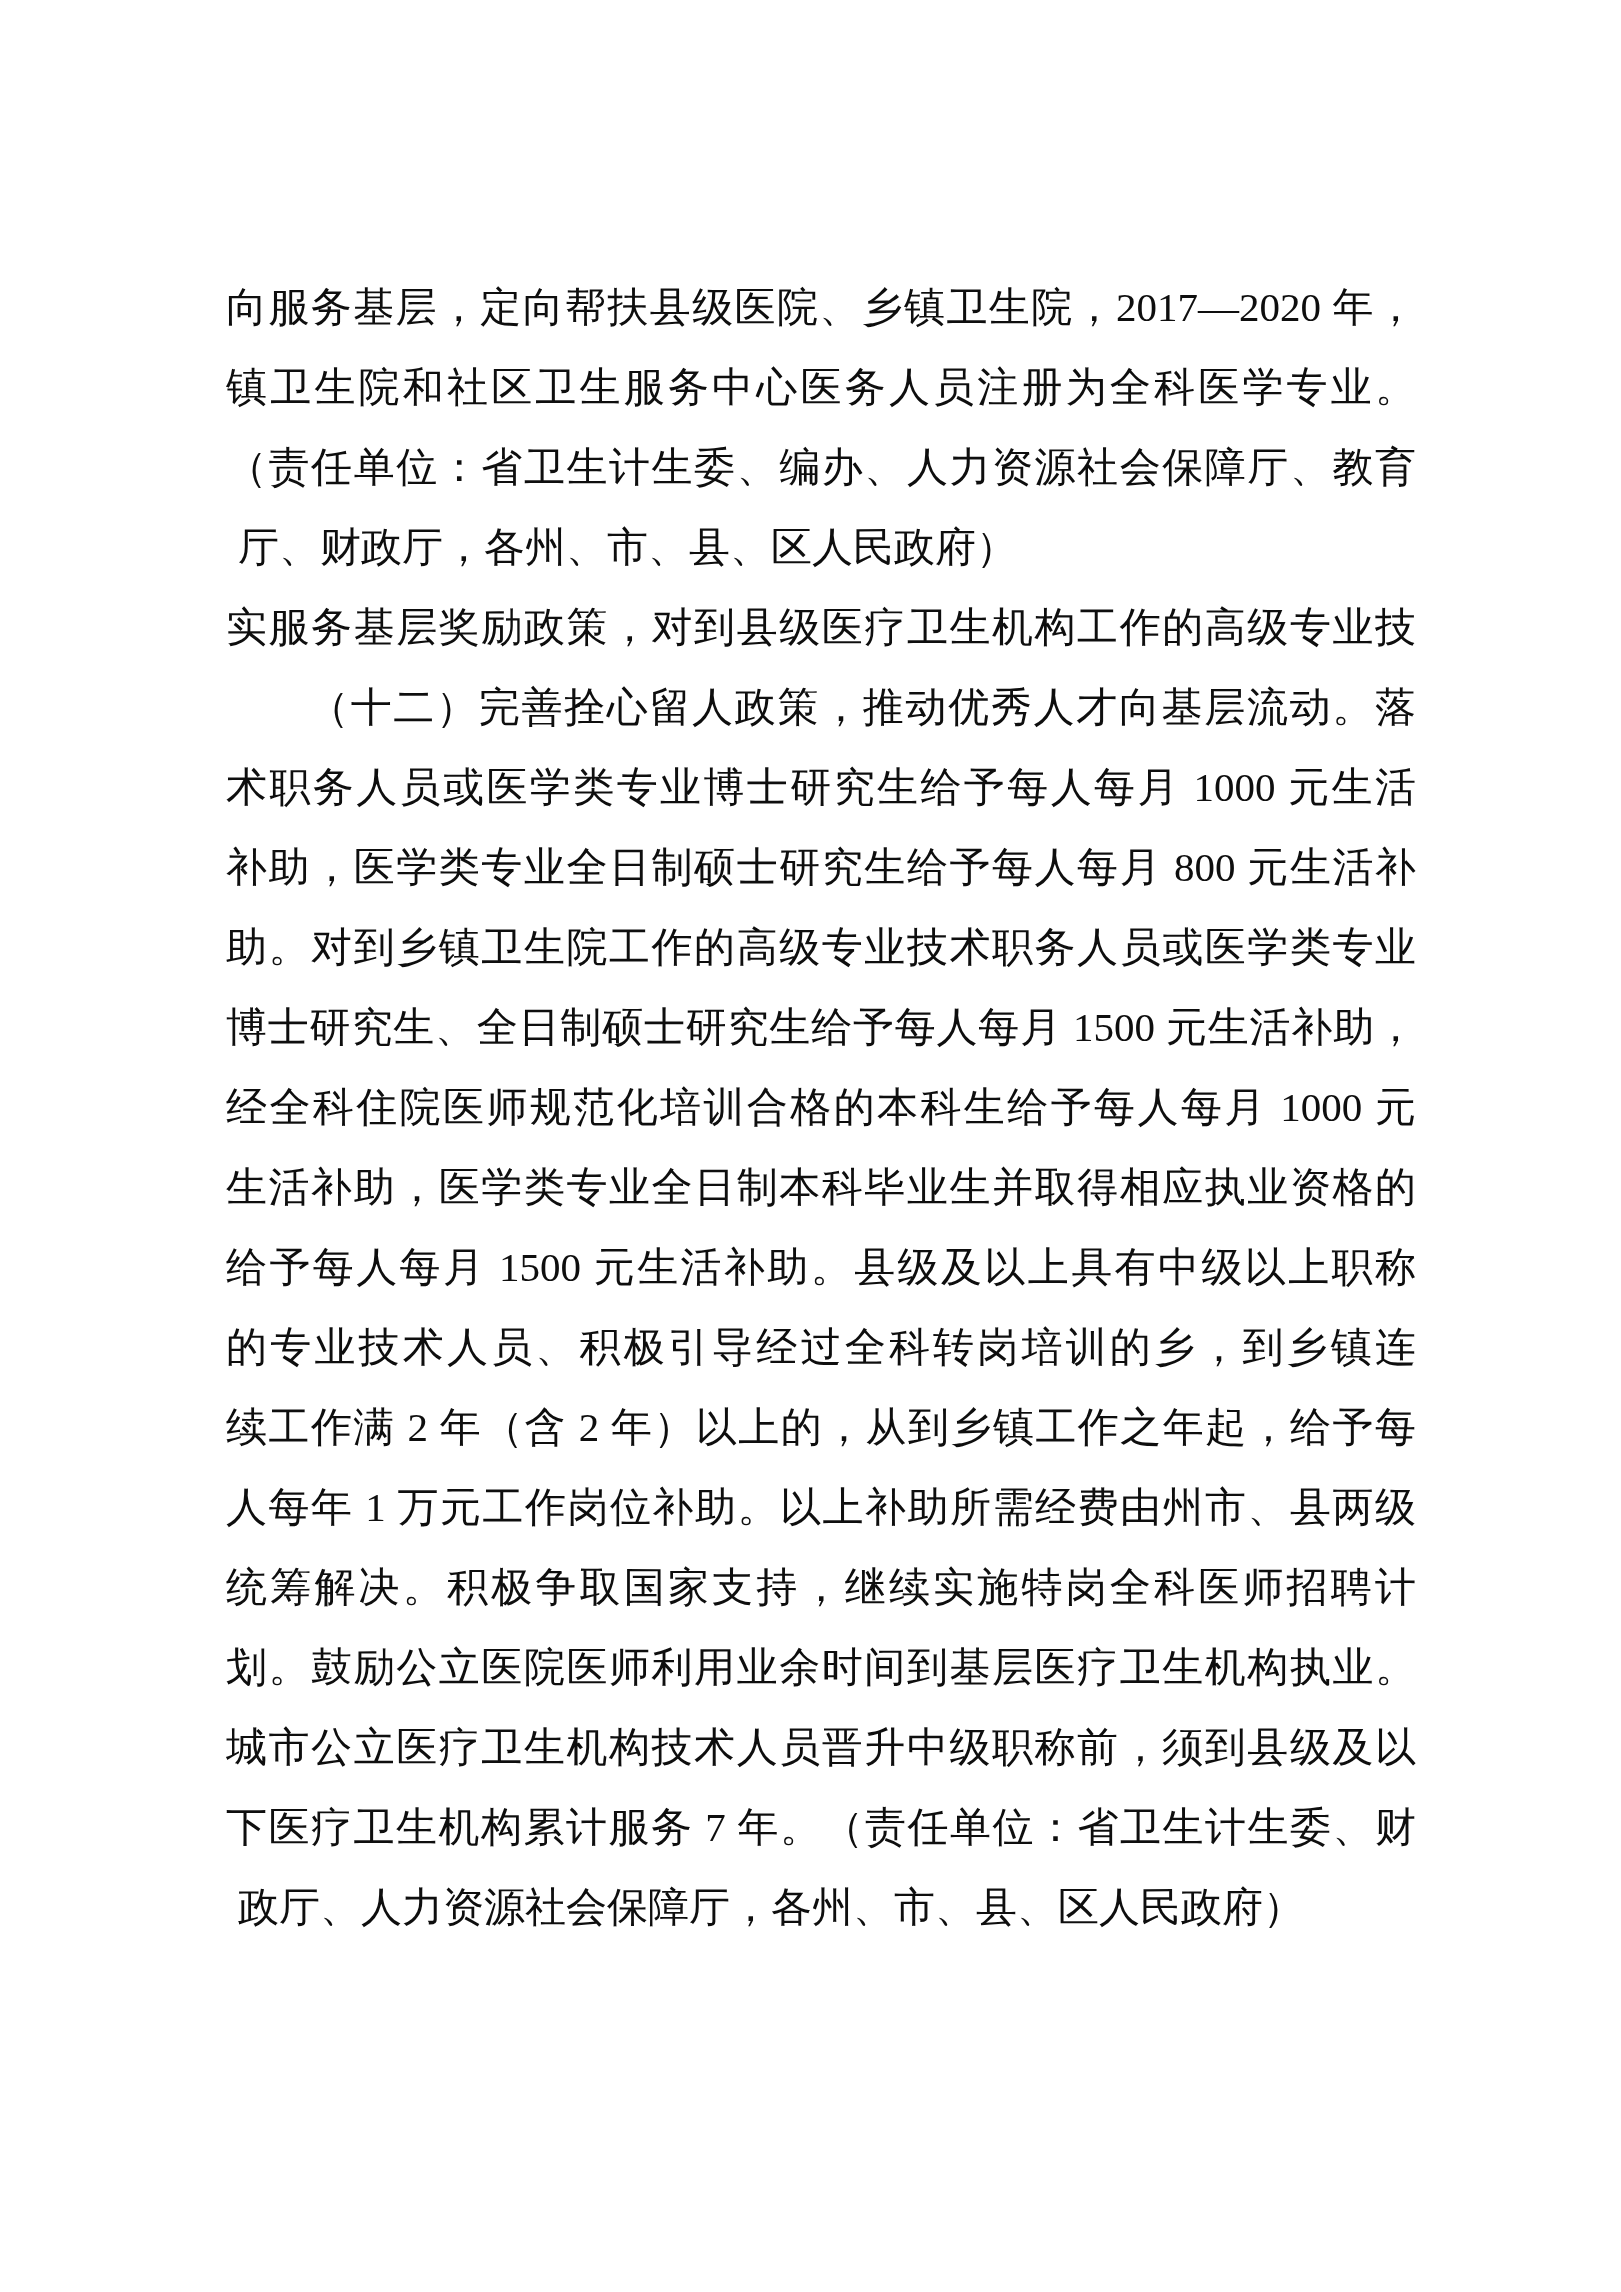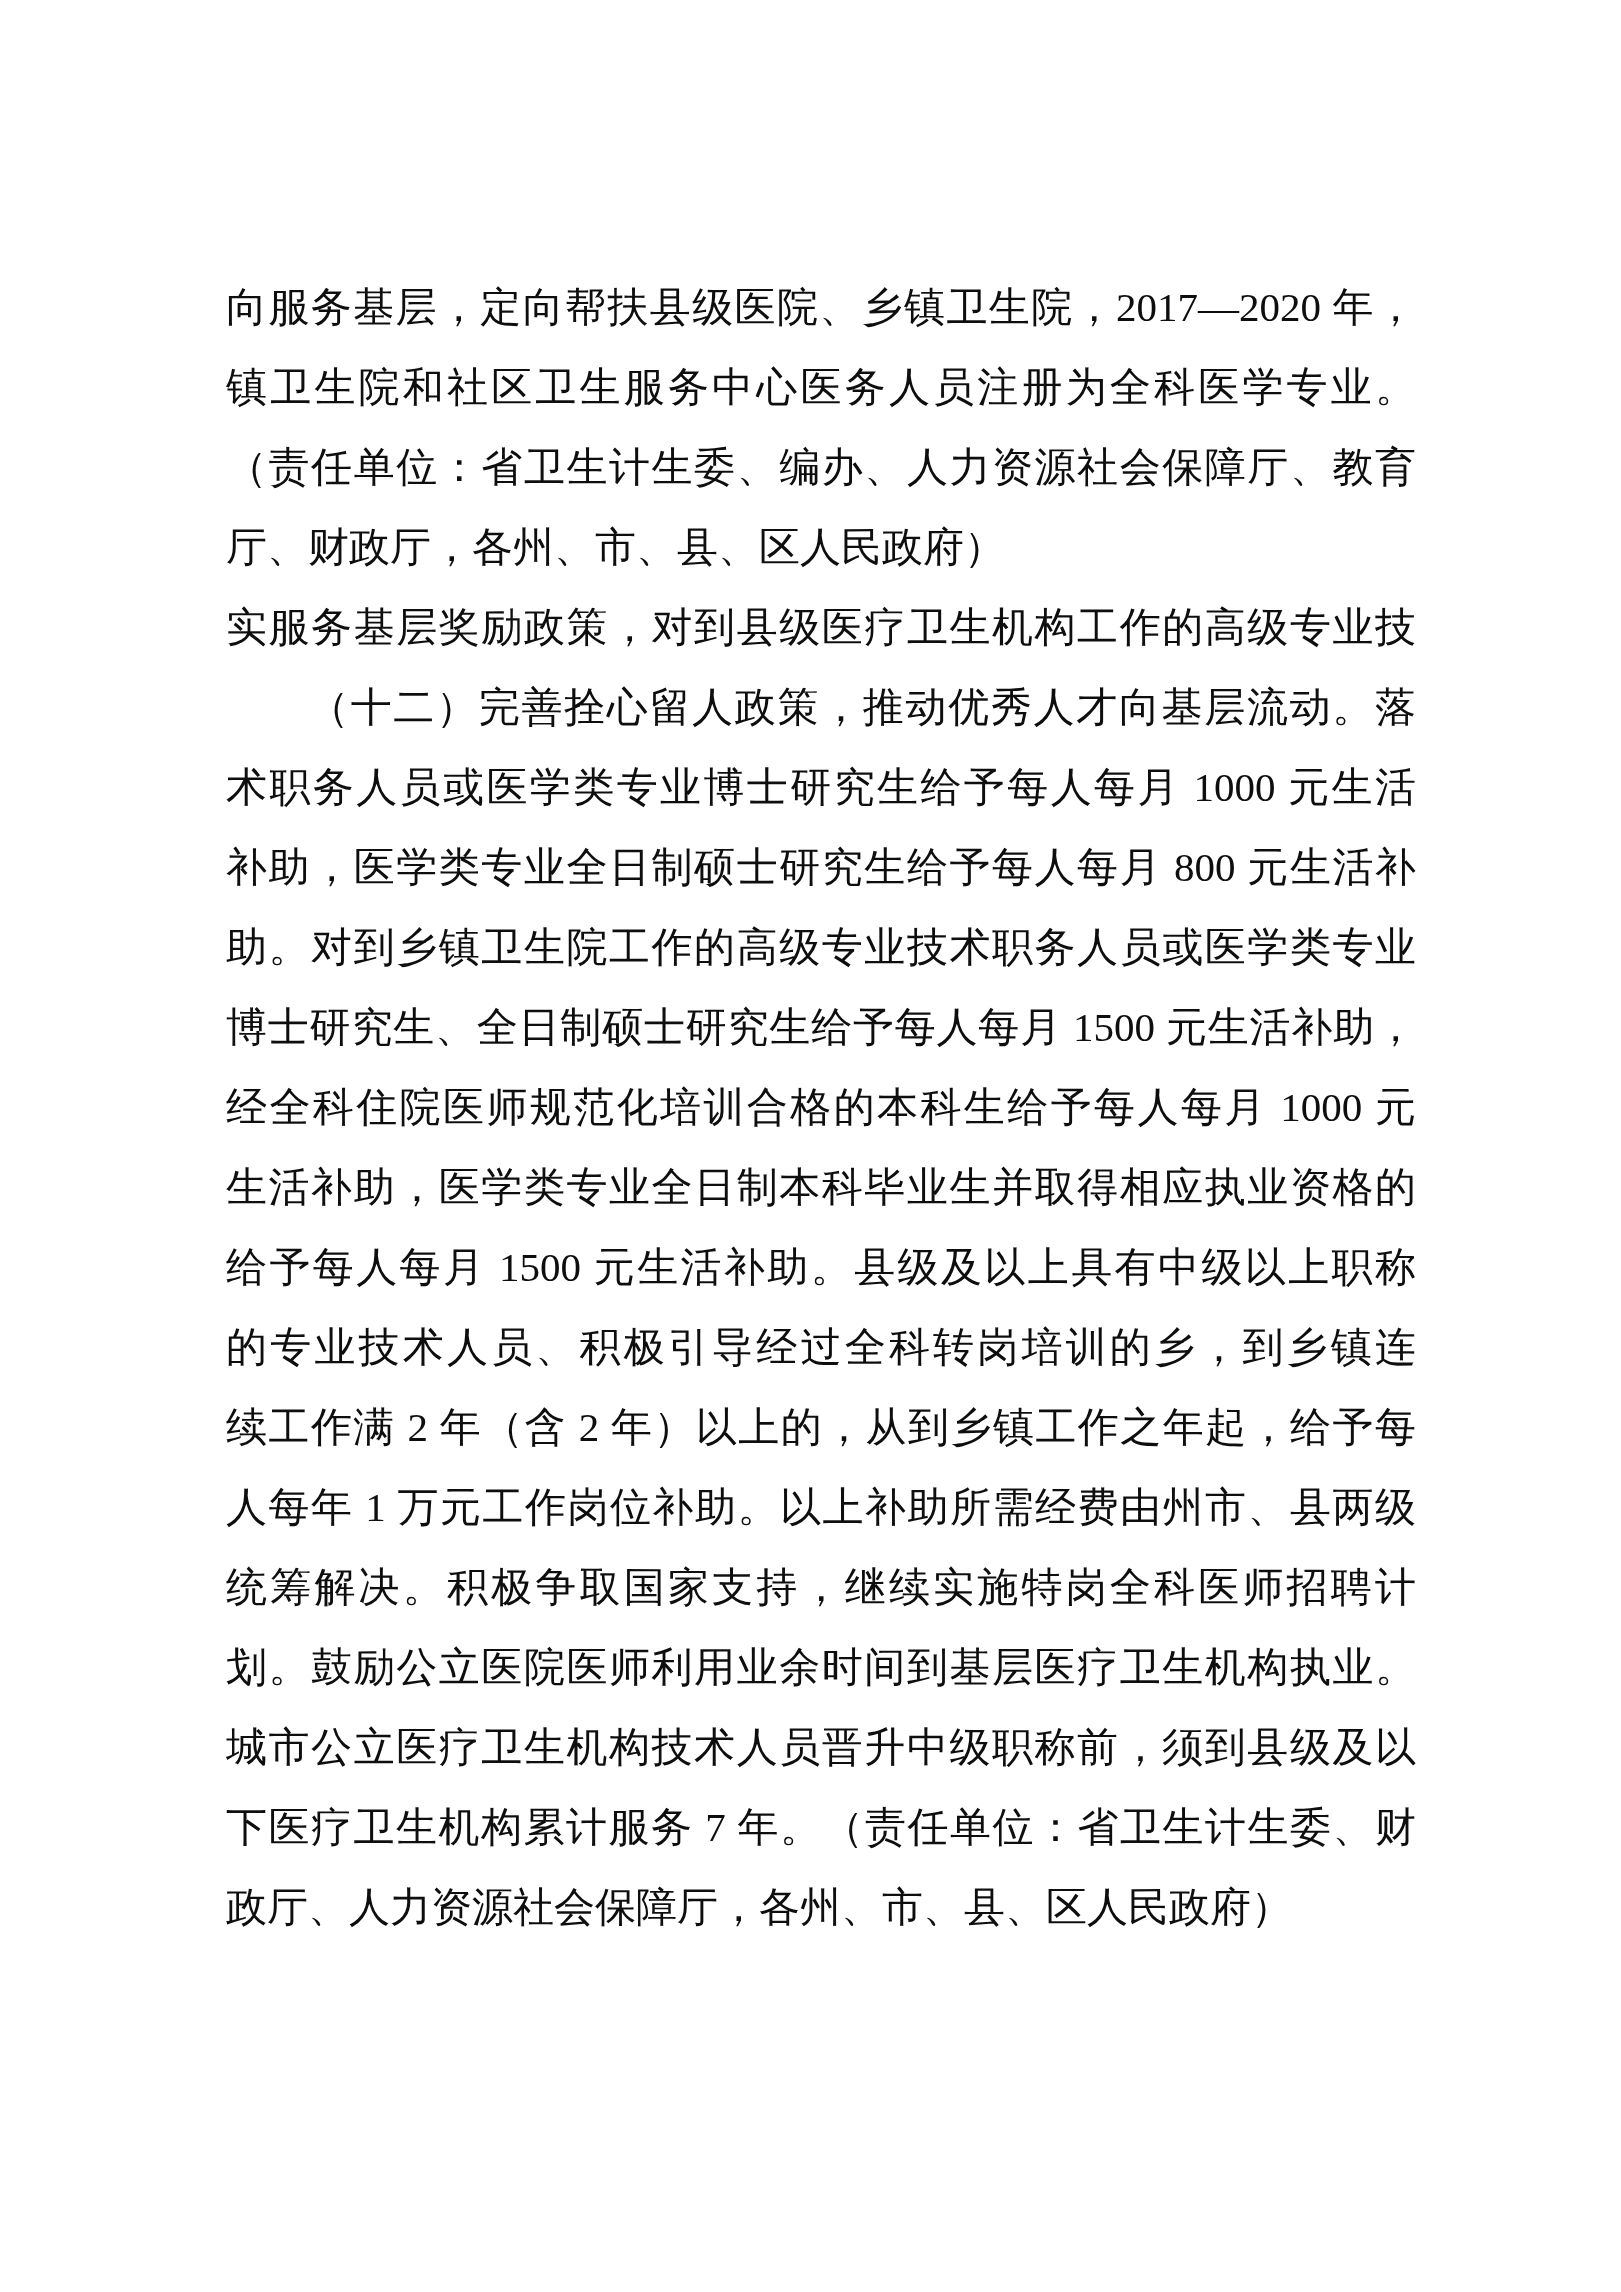--- a/index.html
+++ b/index.html
@@ -36,20 +36,21 @@
   .line {
     height: 80px;
     overflow: hidden;
     text-align: justify;
     text-align-last: justify;
     text-justify: inter-character;
     white-space: normal;
   }
   .line.para-end {
     text-align-last: left;
+    margin-left: 12px;
   }
   .line.indent {
     text-indent: 82px;
   }
   .page-number {
     position: absolute;
     left: 225px;
     top: 2045px;
     font-size: 33px;
     line-height: 43px;

